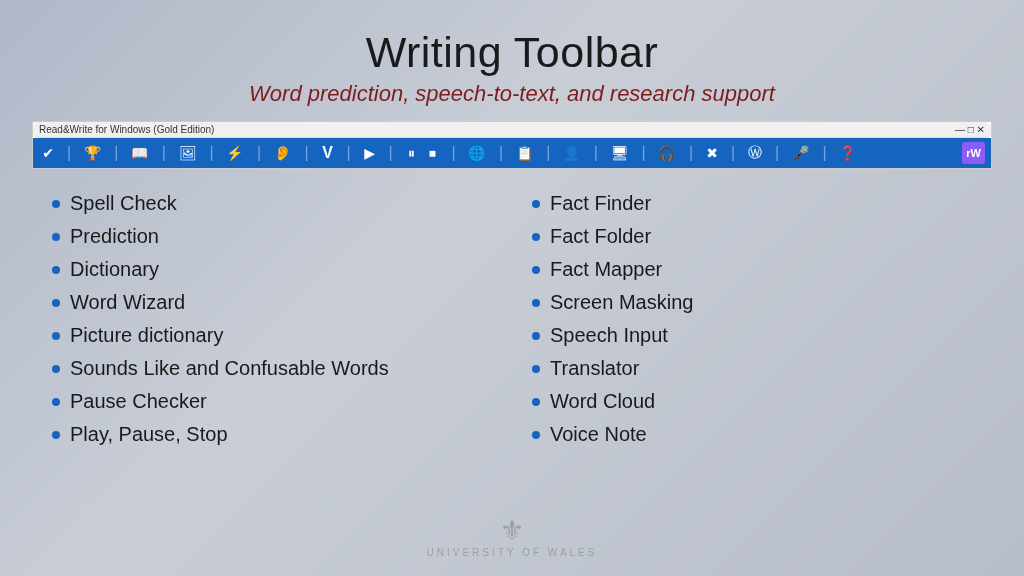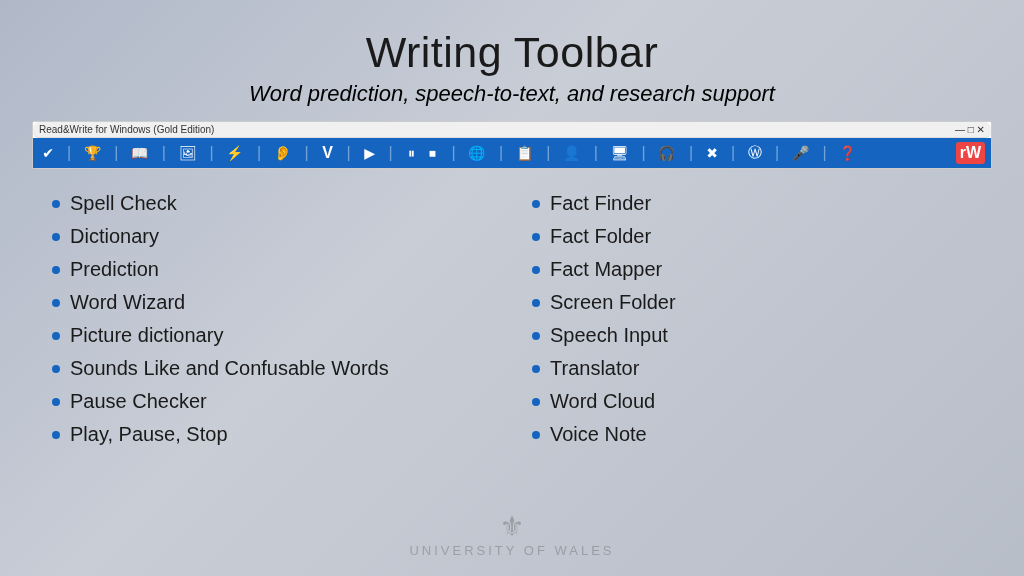--- a/index.html
+++ b/index.html
@@ -27,21 +27,21 @@
       font-weight: 400;
       color: #1a1a1a;
       text-align: center;
       margin-bottom: 4px;
       letter-spacing: 0.5px;
     }
 
     .subtitle {
       font-size: 22px;
       font-style: italic;
-      color: #000000;
+      color: #7f1d1d;
       text-align: center;
       margin-bottom: 14px;
       font-weight: 400;
     }
 
     .toolbar-wrapper {
       width: 960px;
       background: #fff;
       border: 1px solid #ccc;
       border-radius: 2px;
@@ -82,23 +82,23 @@
       height: 22px;
     }
 
     .toolbar-icon.separator {
       color: rgba(255,255,255,0.4);
       font-size: 16px;
       padding: 0 1px;
     }
 
     .toolbar-icon.rw-badge {
-      background: #ef4444;
+      background: #8b5cf6;
       border-radius: 3px;
-      font-size: 16px;
+      font-size: 11px;
       font-weight: bold;
       padding: 8px 4px;
       color: #fff;
     }
 
     .content-area {
       width: 960px;
       display: flex;
       gap: 0;
       flex: 1;
@@ -141,21 +141,21 @@
       text-align: center;
       opacity: 0.35;
     }
 
     .watermark-logo {
       font-size: 28px;
       color: #555;
     }
 
     .watermark-text {
-      font-size: 13px;
+      font-size: 10px;
       color: #555;
       letter-spacing: 3px;
       text-transform: uppercase;
       text-align: center;
     }
   </style>
 </head>
 <body>
 
 <div class="slide-container">
@@ -211,25 +211,25 @@
 
   <div class="content-area">
     <div class="left-column">
       <ul class="bullet-list">
         <li>
             <span class="bullet-dot"></span>
             <span>Spell Check</span>
           </li>
         <li>
             <span class="bullet-dot"></span>
+            <span>Prediction</span>
+          </li>
+        <li>
+            <span class="bullet-dot"></span>
             <span>Dictionary</span>
-          </li>
-        <li>
-            <span class="bullet-dot"></span>
-            <span>Prediction</span>
           </li>
         <li>
             <span class="bullet-dot"></span>
             <span>Word Wizard</span>
           </li>
         <li>
             <span class="bullet-dot"></span>
             <span>Picture dictionary</span>
           </li>
         <li>
@@ -255,21 +255,21 @@
         <li>
             <span class="bullet-dot"></span>
             <span>Fact Folder</span>
           </li>
         <li>
             <span class="bullet-dot"></span>
             <span>Fact Mapper</span>
           </li>
         <li>
             <span class="bullet-dot"></span>
-            <span>Screen Folder</span>
+            <span>Screen Masking</span>
           </li>
         <li>
             <span class="bullet-dot"></span>
             <span>Speech Input</span>
           </li>
         <li>
             <span class="bullet-dot"></span>
             <span>Translator</span>
           </li>
         <li>

